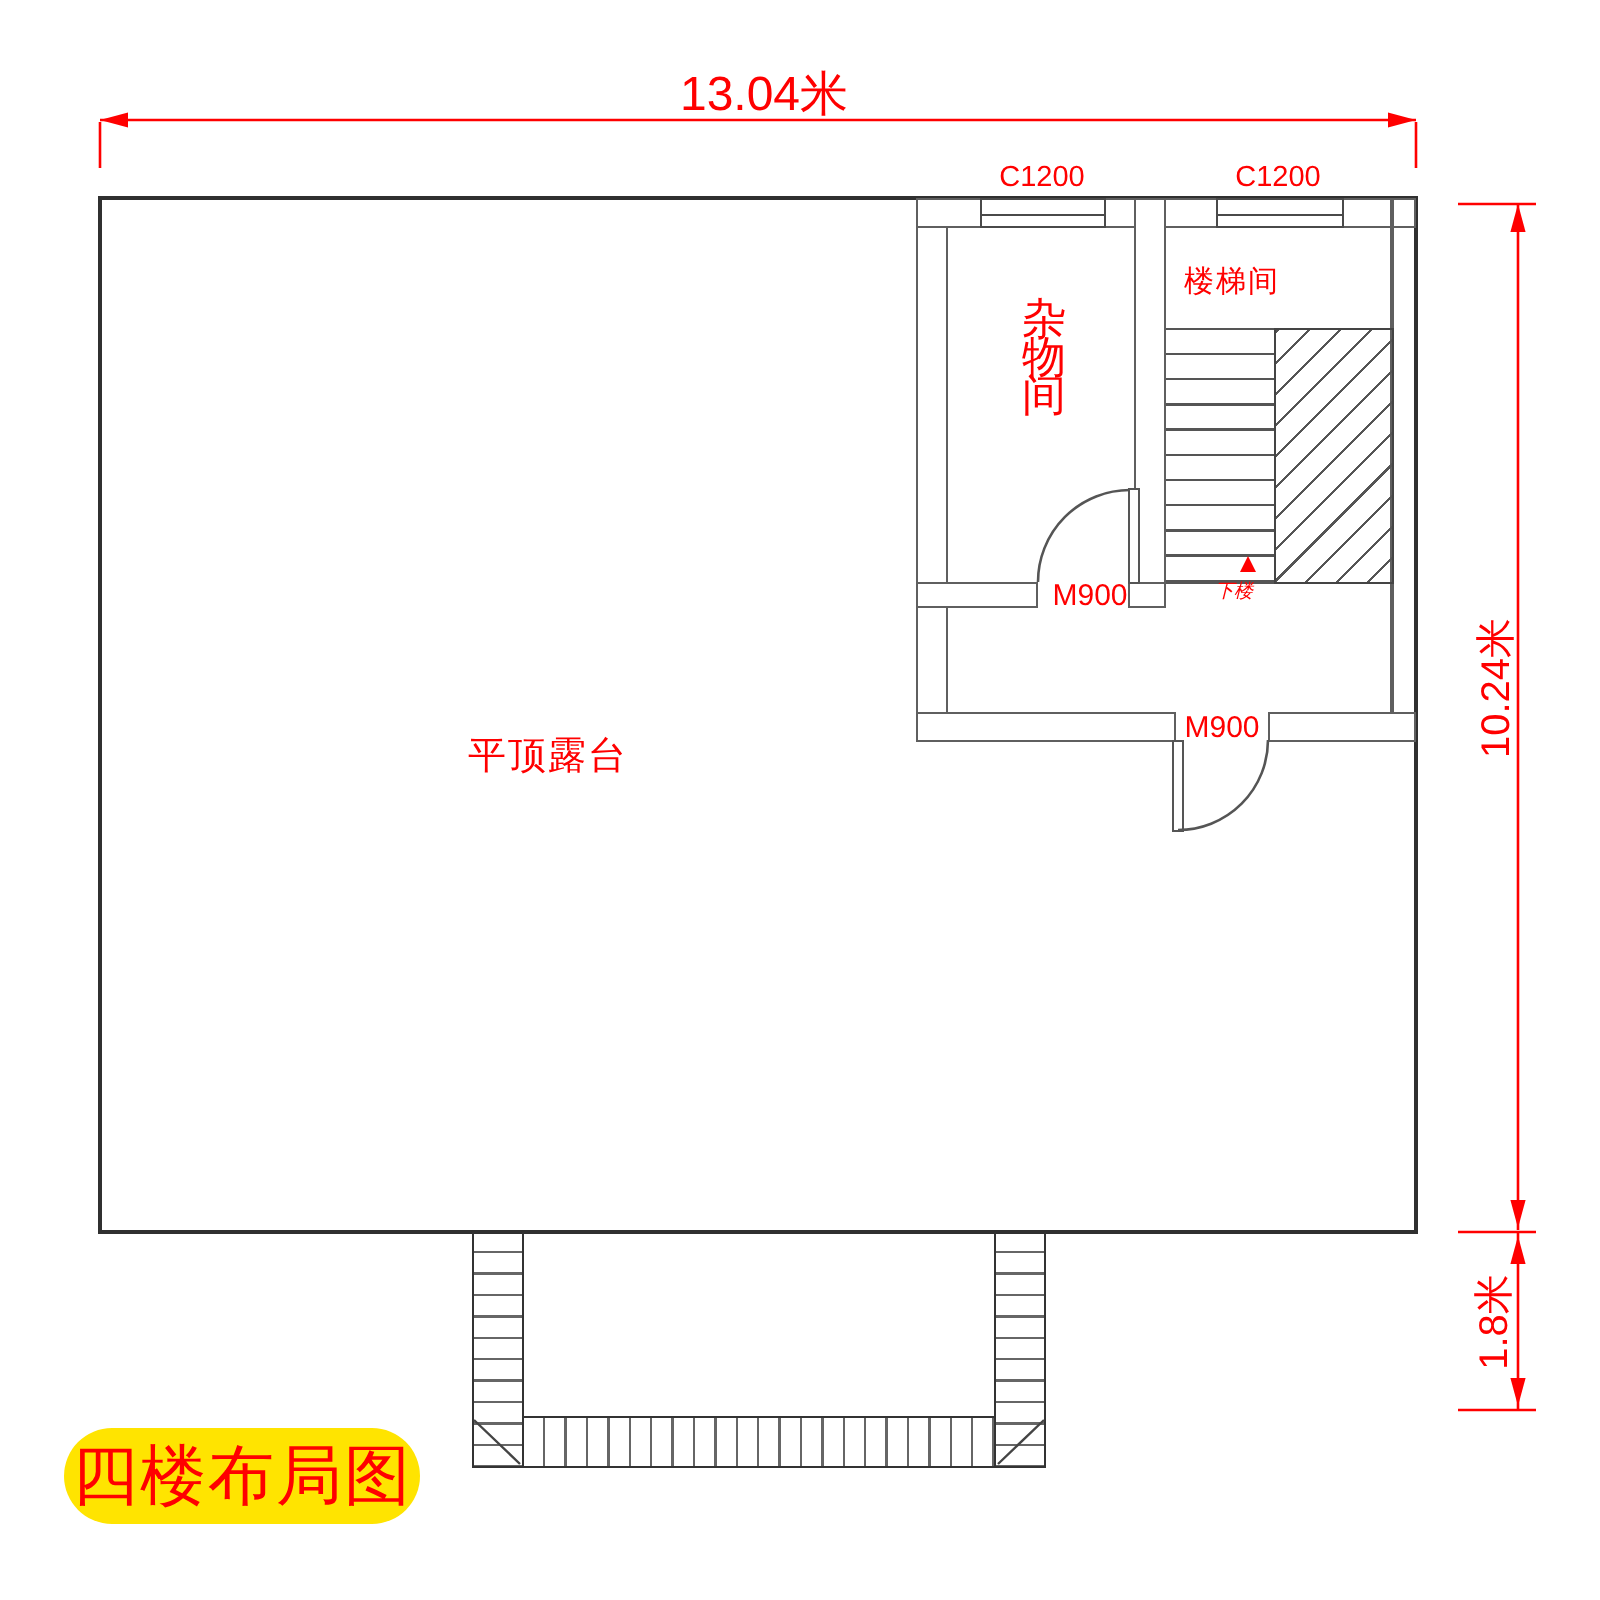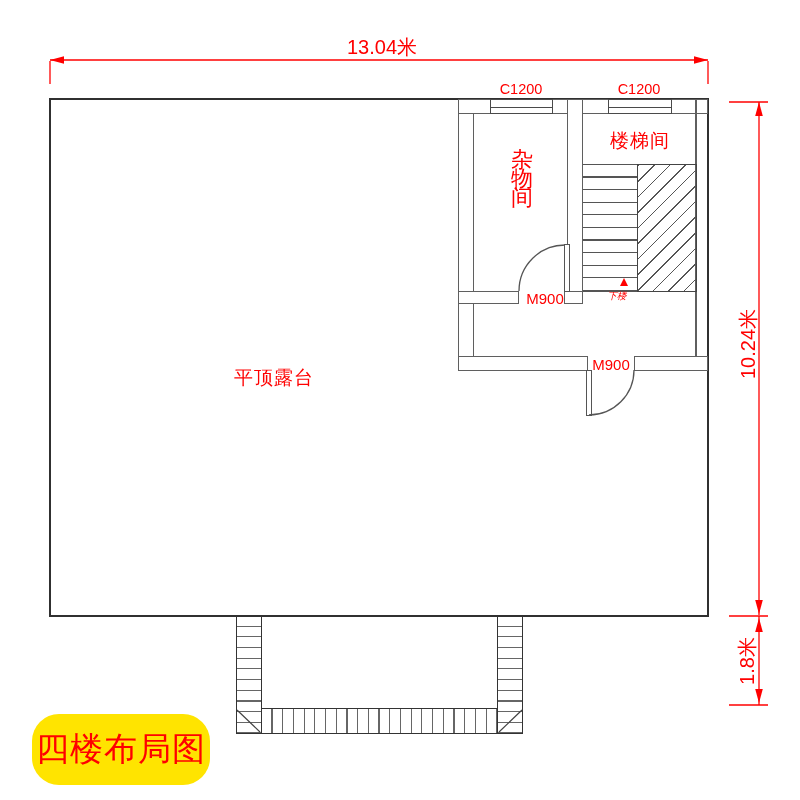--- a/index.html
+++ b/index.html
@@ -49,33 +49,33 @@
   .ext-left{left:236px;} .ext-right{left:497px;}
   .ext-bottom{left:262px;top:708px;width:235px;height:26px;
       border-top:1.6px solid #333;border-bottom:1.6px solid #333;
       background:repeating-linear-gradient(to right,transparent 0 9.5px,#666 9.5px 10.7px);}
 
   
   .red{position:absolute;color:#ff0000;white-space:nowrap;}
   .ctr{transform:translate(-50%,-50%);}
   .lbl-c1200-1{left:521px;top:89px;font-size:14.5px;}
   .lbl-c1200-2{left:639px;top:89px;font-size:14.5px;}
-  .lbl-stairwell{left:640px;top:141px;font-size:19px;letter-spacing:1px;}
+  .lbl-stairwell{left:616px;top:141px;font-size:15px;letter-spacing:1px;}
   .lbl-storage{left:521px;top:150px;transform:translateX(-50%);width:20px;
                font-size:22px;line-height:19px;text-align:center;word-break:break-all;white-space:normal;}
   .lbl-terrace{left:274px;top:378px;font-size:19px;letter-spacing:1px;font-family:Liberation Serif, serif;}
   .lbl-m900-1{left:545px;top:298px;font-size:15px;}
   .lbl-m900-2{left:611px;top:364px;font-size:15px;}
   .lbl-down{left:617px;top:296px;font-size:9.5px;font-style:italic;}
-  .dim-top{left:382px;top:47px;font-size:20px;}
+  .dim-top{left:382px;top:47px;font-size:24px;}
   .dim-right{left:748px;top:344px;font-size:20px;transform:translate(-50%,-50%) rotate(-90deg);}
   .dim-stair{left:747px;top:661px;font-size:20px;transform:translate(-50%,-50%) rotate(-90deg);}
 
   
-  .title-pill{position:absolute;left:32px;top:714px;width:178px;height:71px;background:#ffe400;
+  .title-pill{position:absolute;left:32px;top:714px;width:178px;height:48px;background:#ffe400;
               border-radius:27px;display:flex;align-items:center;justify-content:center;
               color:#ff0000;font-size:33px;letter-spacing:1px;}
 
   
   .overlay{position:absolute;left:0;top:0;width:800px;height:800px;pointer-events:none;}
 </style>
 </head>
 <body>
 
 <div id="canvas">

